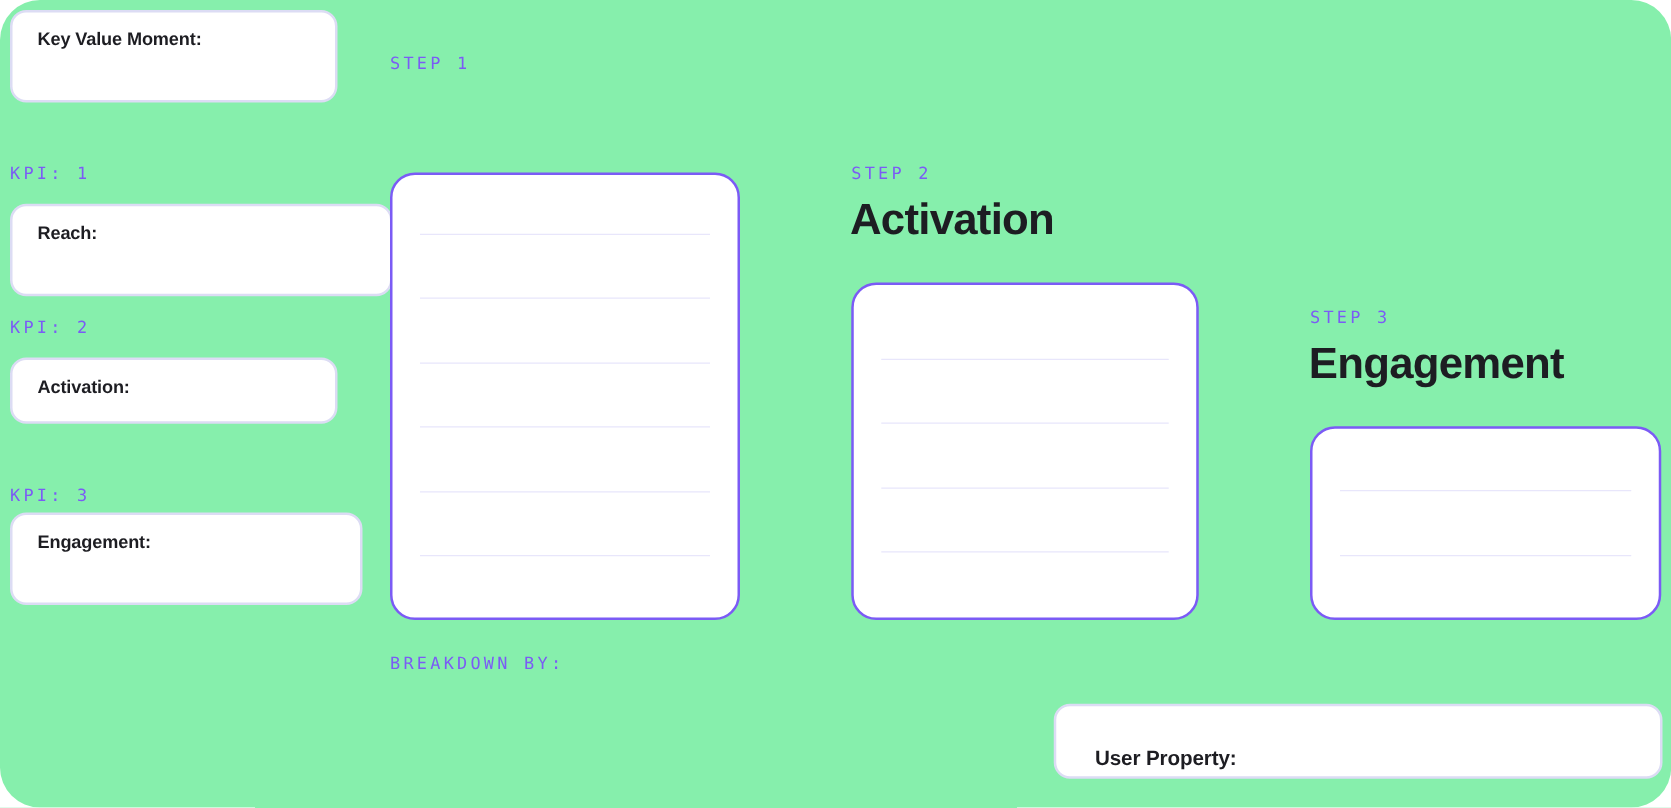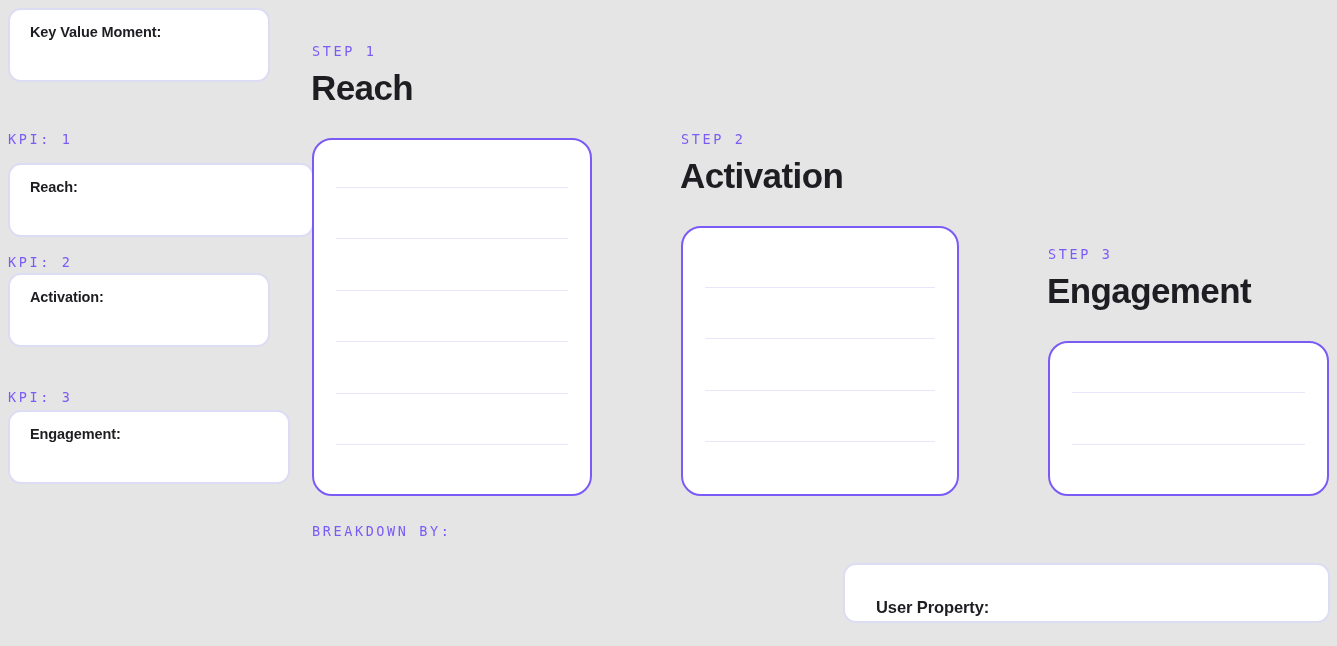--- a/index.html
+++ b/index.html
@@ -9,21 +9,22 @@
     height: 646px;
     background: #ffffff;
     font-family: "Liberation Sans", sans-serif;
     overflow: hidden;
   }
 
   .canvas {
     position: relative;
     width: 1337px;
     height: 646px;
-    background: #e5e5e5;
+    background: #86efac;
+    border-radius: 32px;
   }
 
   
 
   .kicker {
     position: absolute;
     font-family: "DejaVu Sans Mono", "Liberation Mono", monospace;
     font-size: 13.5px;
     font-weight: 400;
     letter-spacing: 2.6px;
@@ -101,31 +102,30 @@
   <div class="soft-card" style="left:8px; top:8px; width:262px; height:74px;">
     <span class="field-label">Key Value Moment:</span>
   </div>
 
   <div class="kicker" style="left:8px; top:131px;">KPI: 1</div>
   <div class="soft-card" style="left:8px; top:163px; width:306px; height:74px;">
     <span class="field-label">Reach:</span>
   </div>
 
   <div class="kicker" style="left:8px; top:254px;text-align:center;">KPI: 2</div>
-  <div class="soft-card" style="left:8px; top:273px; width:262px; height:74px;">
+  <div class="soft-card" style="left:8px; top:286px; width:262px; height:53px;">
     <span class="field-label">Activation:</span>
   </div>
 
   <div class="kicker" style="left:8px; top:389px;">KPI: 3</div>
   <div class="soft-card" style="left:8px; top:410px; width:282px; height:74px;">
     <span class="field-label">Engagement:</span>
   </div>
 
   <div class="kicker" style="left:312px; top:43px;">STEP 1</div>
-  <div class="step-title" style="left:311px; top:68px;">Reach</div>
   <div class="step-card" style="left:312px; top:138px; width:280px; height:358px;">
     <div class="rule" style="top:47px;"></div>
     <div class="rule" style="top:98px;"></div>
     <div class="rule" style="top:150px;"></div>
     <div class="rule" style="top:201px;"></div>
     <div class="rule" style="top:253px;"></div>
     <div class="rule" style="top:304px;"></div>
   </div>
 
   <div class="kicker" style="left:681px; top:131px;">STEP 2</div>

